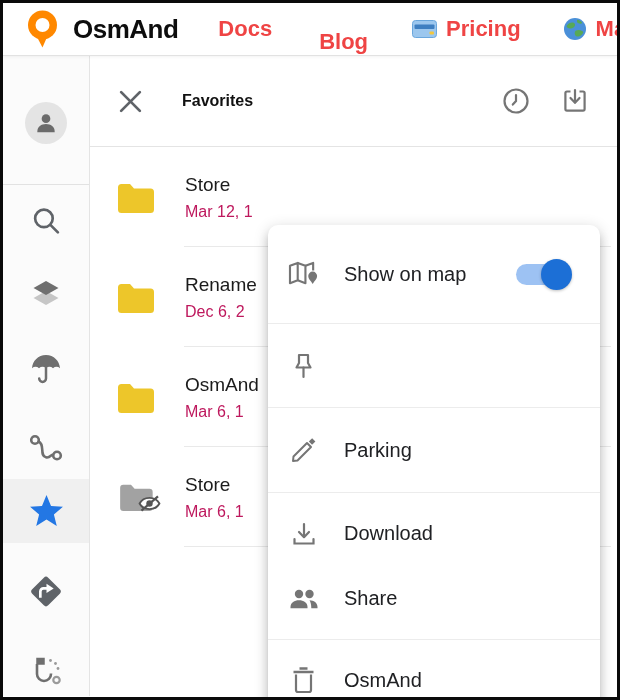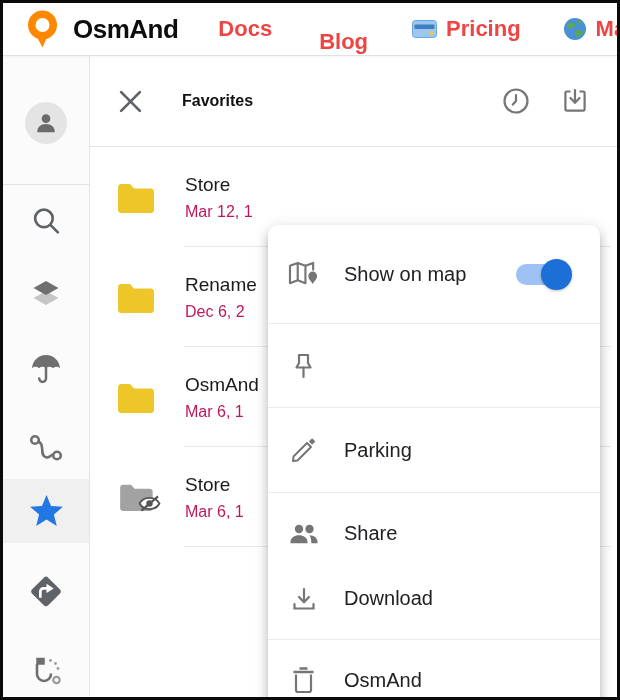--- a/index.html
+++ b/index.html
@@ -310,39 +310,39 @@
           </span>
           <span class="mlabel">Parking</span>
         </div>
       </div>
 
       <div class="msep"></div>
 
       <div class="mgroup">
         <div class="mitem h65">
           <span class="micon">
+            <svg width="28" height="28" viewBox="0 0 28 28" fill="none" stroke="#757575" stroke-width="2.2" stroke-linecap="round">
+              <path d="M14 4 V16.5"></path>
+              <path d="M9 12 L14 17.2 L19 12" stroke-linejoin="round"></path>
+              <path d="M4.5 19 V23.5 H23.5 V19"></path>
+            </svg>
+          </span>
+          <span class="mlabel">Download</span>
+        </div>
+        <div class="mitem h65">
+          <span class="micon">
             <svg width="30" height="23" viewBox="0 0 30 22" fill="#757575">
               <circle cx="10" cy="6.5" r="4.2"></circle>
               <path d="M1.5 19.5 c0-4.5 4-6.8 8.5-6.8 s8.5 2.3 8.5 6.8 v1.2 H1.5 Z"></path>
               <circle cx="20.5" cy="6.5" r="4.2"></circle>
               <path d="M20.5 12.8 c4.3 0.2 8 2.5 8 6.7 v1.2 h-6.2 c0-3.3-0.6-5.9-1.8-7.9 Z"></path>
             </svg>
           </span>
           <span class="mlabel">Share</span>
         </div>
-        <div class="mitem h65">
-          <span class="micon">
-            <svg width="28" height="28" viewBox="0 0 28 28" fill="none" stroke="#757575" stroke-width="2.2" stroke-linecap="round">
-              <path d="M14 4 V16.5"></path>
-              <path d="M9 12 L14 17.2 L19 12" stroke-linejoin="round"></path>
-              <path d="M4.5 19 V23.5 H23.5 V19"></path>
-            </svg>
-          </span>
-          <span class="mlabel">Download</span>
-        </div>
       </div>
 
       <div class="msep"></div>
 
       <div class="mgroup">
         <div class="mitem h64">
           <span class="micon">
             <svg width="25" height="28" viewBox="0 0 24 28" fill="none" stroke="#757575" stroke-width="2.2">
               <path d="M4.5 8.5 V24 a2 2 0 0 0 2 2 H17.5 a2 2 0 0 0 2 -2 V8.5"></path>
               <line x1="2" y1="6" x2="22" y2="6" stroke-width="2.5"></line>

